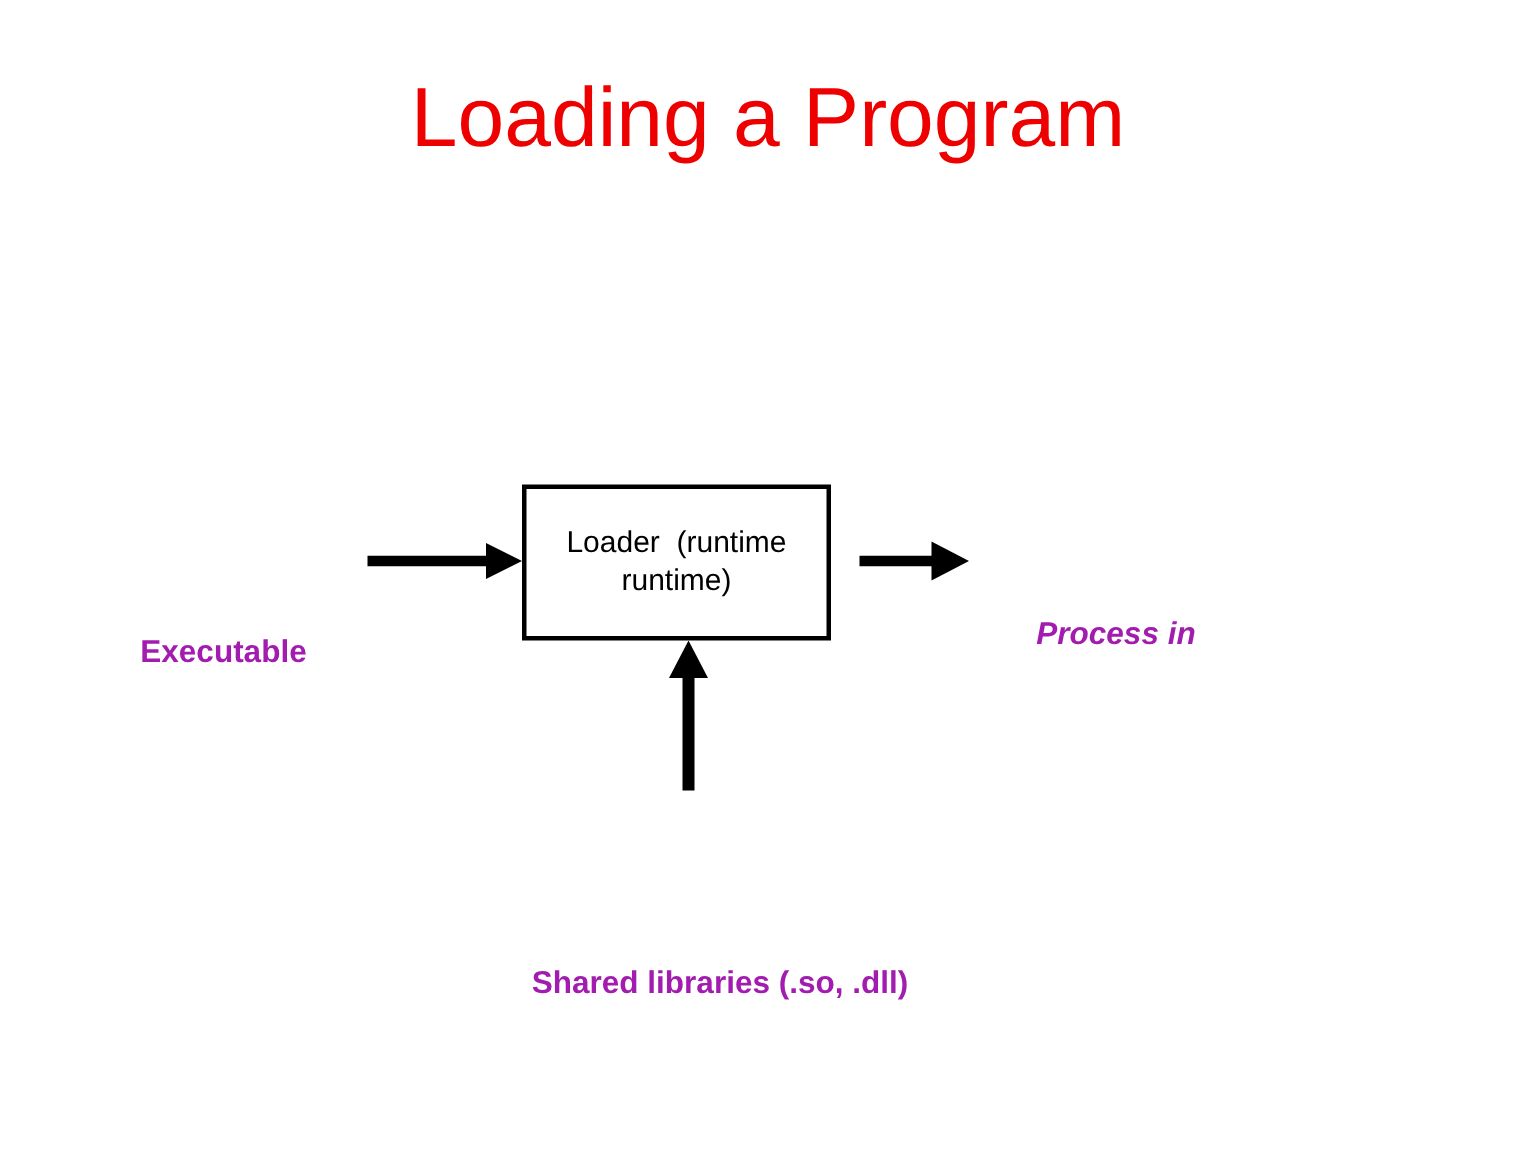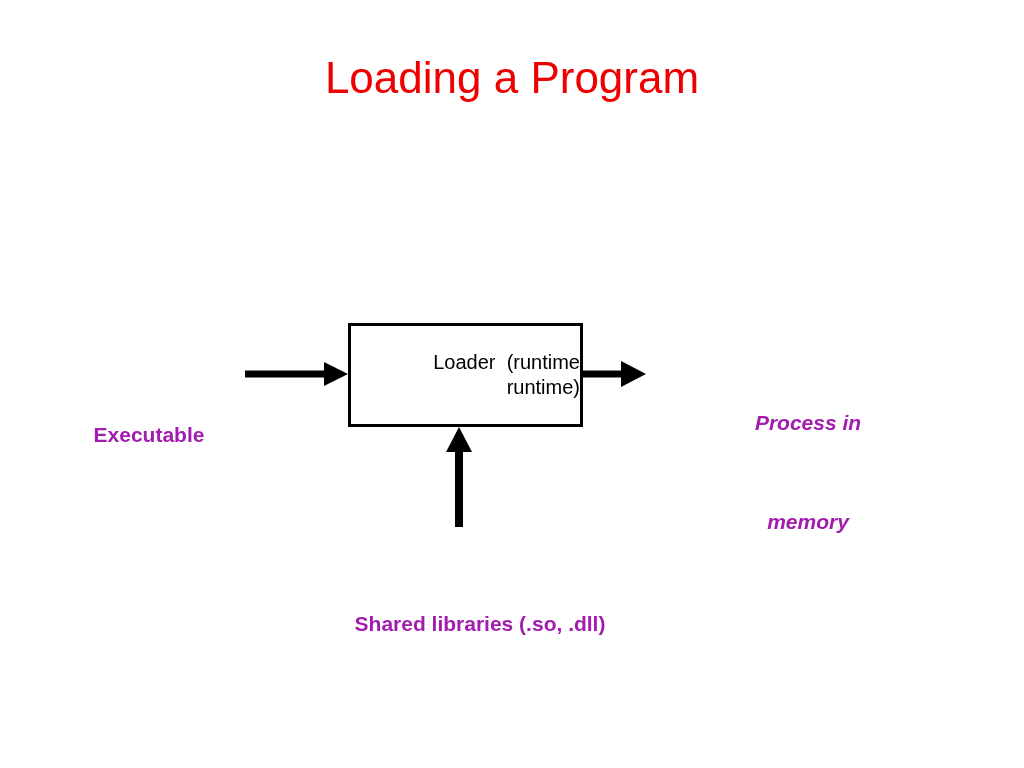--- a/index.html
+++ b/index.html
@@ -21,21 +21,21 @@
   }
 
   
   #slide-title {
     position: absolute;
     left: 0;
     top: 52px;
     width: 1024px;
     text-align: center;
     color: #ee0000;
-    font-size: 44px;
+    font-size: 56px;
     font-weight: 400;
     line-height: 52px;
     letter-spacing: 0px;
     white-space: pre;
   }
 
   
   #diagram {
     position: absolute;
     left: 0;
@@ -50,28 +50,28 @@
     width: 1024px;
     height: 768px;
     pointer-events: none;
   }
 
   
   #loader-box {
     position: absolute;
     left: 348px;
     top: 323px;
-    width: 235px;
+    width: 206px;
     height: 104px;
     box-sizing: border-box;
     border: 3px solid #000000;
     background: #ffffff;
     display: flex;
     flex-direction: column;
-    align-items: flex-end;
+    align-items: center;
     justify-content: center;
     text-align: center;
   }
   #loader-box .boxline {
     color: #000000;
     font-size: 20px;
     font-weight: 400;
     line-height: 25px;
     white-space: pre;
   }
@@ -85,29 +85,29 @@
     line-height: 33px;
     white-space: pre;
   }
   #label-executable-file {
     left: 45px;
     top: 352px;
     width: 208px;
     text-align: center;
   }
   #label-process-memory {
-    left: 708px;
+    left: 644px;
     top: 340px;
     width: 200px;
     text-align: center;
     font-style: italic;
   }
   #label-shared-libraries {
     left: 180px;
-    top: 541px;
+    top: 573px;
     width: 600px;
     text-align: center;
   }
 </style>
 </head>
 <body>
 
 <div id="slide">
 
   <div id="slide-title">Loading a Program</div>
@@ -136,21 +136,20 @@
       <div class="boxline">Loader  (runtime</div>
       <div class="boxline">runtime)</div>
     </div>
 
     <div class="diagram-label" id="label-executable-file">
       <div>Executable</div>
     </div>
 
     <div class="diagram-label" id="label-process-memory">
       <div>Process in</div>
-      <div>memory</div>
     </div>
 
     <div class="diagram-label" id="label-shared-libraries">
       <div>Shared libraries (.so, .dll)</div>
     </div>
 
   </div>
 </div>
 
 </body></html>

